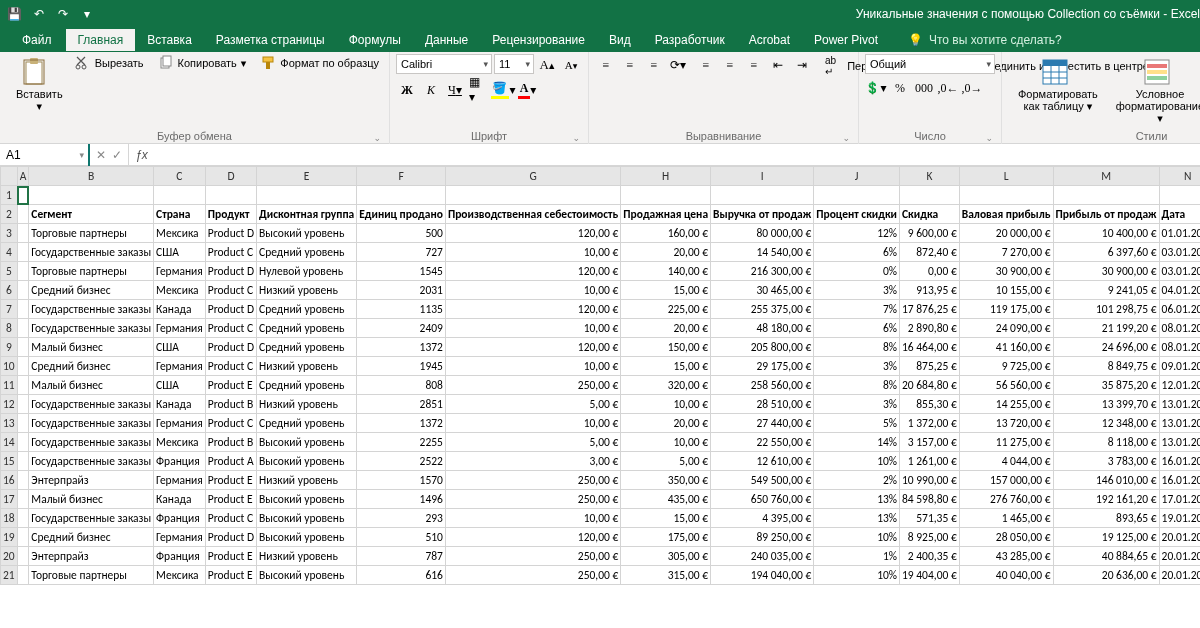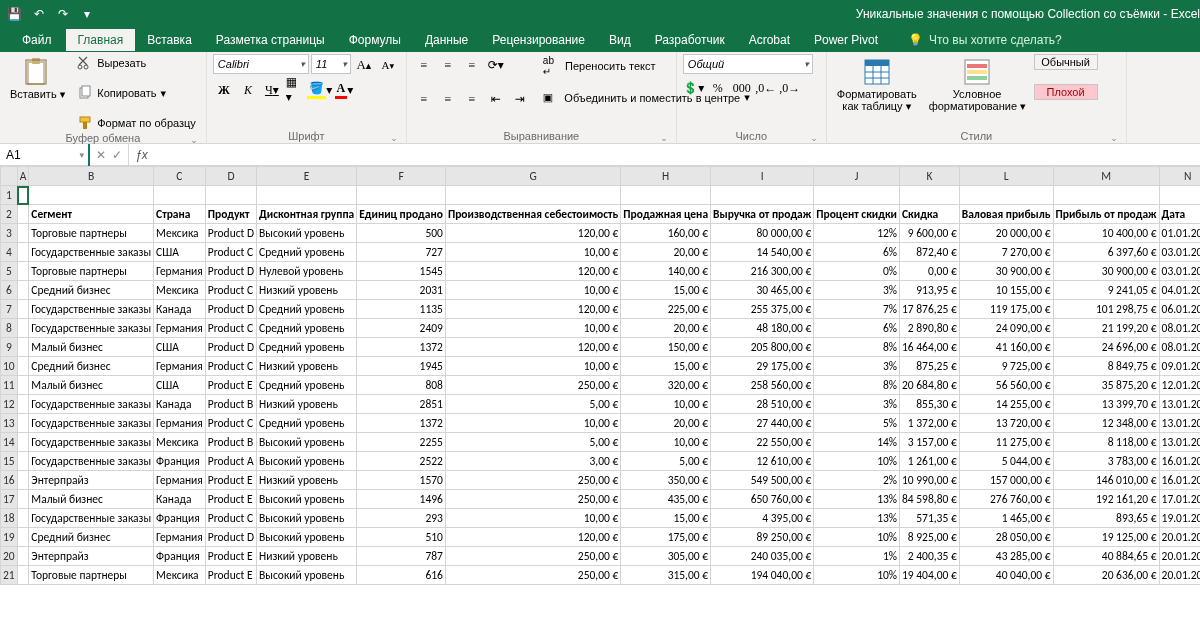--- a/index.html
+++ b/index.html
@@ -13,25 +13,25 @@
 .tab.active { background: #f3f2f1; color: #127245; }
 .tab.file { background: #127245; color: #fff; padding-right: 14px; }
 .tell-me { display: flex; align-items: center; gap: 6px; margin-left: 18px; color: #d4f0e0; }
 .ribbon { background: #f3f2f1; border-bottom: 1px solid #d6d6d6; height: 92px; display: flex; }
 .group { border-right: 1px solid #e0e0e0; padding: 2px 6px 0 6px; display: flex; flex-direction: column; height: 92px; }
 .group-body { flex: 1; display: flex; align-items: flex-start; gap: 4px; }
 .group-label { text-align: center; font-size: 11px; color: #6b6b6b; padding-bottom: 2px; position: relative; }
 .group-label::after { content: "⌄"; position: absolute; right: 2px; bottom: 1px; font-size: 9px; color: #888; }
 .big-btn { display: flex; flex-direction: column; align-items: center; padding: 2px 4px; cursor: pointer; }
 .big-btn svg, .big-btn .icon-box { width: 32px; height: 32px; }
-.big-btn .lbl { font-size: 11px; text-align: center; }
-.vstack { display: flex; flex-direction: column; gap: 12px; }
+.big-btn .lbl { font-size: 11px; text-align: center; margin-left: 6px; }
+.vstack { display: flex; flex-direction: row; gap: 6px; }
 .small-btn { display: flex; align-items: center; gap: 4px; padding: 1px 4px; cursor: pointer; font-size: 11px; white-space: nowrap; }
 .small-btn svg { width: 16px; height: 16px; }
-.select-box { border: 1px solid #c8c6c4; background: #fff; height: 20px; font-size: 11px; padding: 0 2px 0 4px; display: inline-flex; align-items: center; position: relative; font-style: italic; }
+.select-box { border: 1px solid #c8c6c4; background: #fff; height: 20px; font-size: 11px; padding: 0 2px 0 4px; display: inline-flex; align-items: center; position: relative; }
 .select-box::after { content: "▾"; position: absolute; right: 3px; font-size: 9px; color: #555; }
 .icon-row { display: flex; gap: 2px; }
 .mini { width: 22px; height: 22px; border: 1px solid transparent; display: inline-flex; align-items: center; justify-content: center; cursor: pointer; font-family: "Times New Roman", serif; }
 .style-cell { width: 64px; height: 16px; border: 1px solid #c8c6c4; display: flex; align-items: center; justify-content: center; font-size: 11px; cursor: pointer; margin-bottom: 2px; }
 .style-cell.bad { background: #ffc7ce; color: #9c0006; }
 .formula-row { height: 22px; border-bottom: 1px solid #d6d6d6; display: flex; align-items: center; background: #fff; }
 .namebox { width: 90px; border-right: 2px solid #0f766e; padding-left: 6px; height: 22px; display: flex; align-items: center; position: relative; }
 .namebox::after { content: "▾"; position: absolute; right: 4px; color: #888; font-size: 9px; }
 .fx-btns { display: flex; align-items: center; gap: 6px; padding: 0 6px; border-right: 1px solid #d6d6d6; height: 22px; color: #888; }
 .fx { font-style: italic; color: #555; padding-left: 6px; }
@@ -495,21 +495,21 @@
           <td>Государственные заказы</td>
           <td>Франция</td>
           <td>Product A</td>
           <td>Высокий уровень</td>
           <td class="num">2522</td>
           <td class="num">3,00 €</td>
           <td class="num">5,00 €</td>
           <td class="num">12 610,00 €</td>
           <td class="num">10%</td>
           <td class="num">1 261,00 €</td>
-          <td class="num">5 044,00 €</td>
+          <td class="num">4 044,00 €</td>
           <td class="num">3 783,00 €</td>
           <td class="num">16.01.2019</td>
         </tr>
         <tr>
           <td class="rowhead">16</td>
           <td></td>
           <td>Энтерпрайз</td>
           <td>Германия</td>
           <td>Product E</td>
           <td>Низкий уровень</td>

